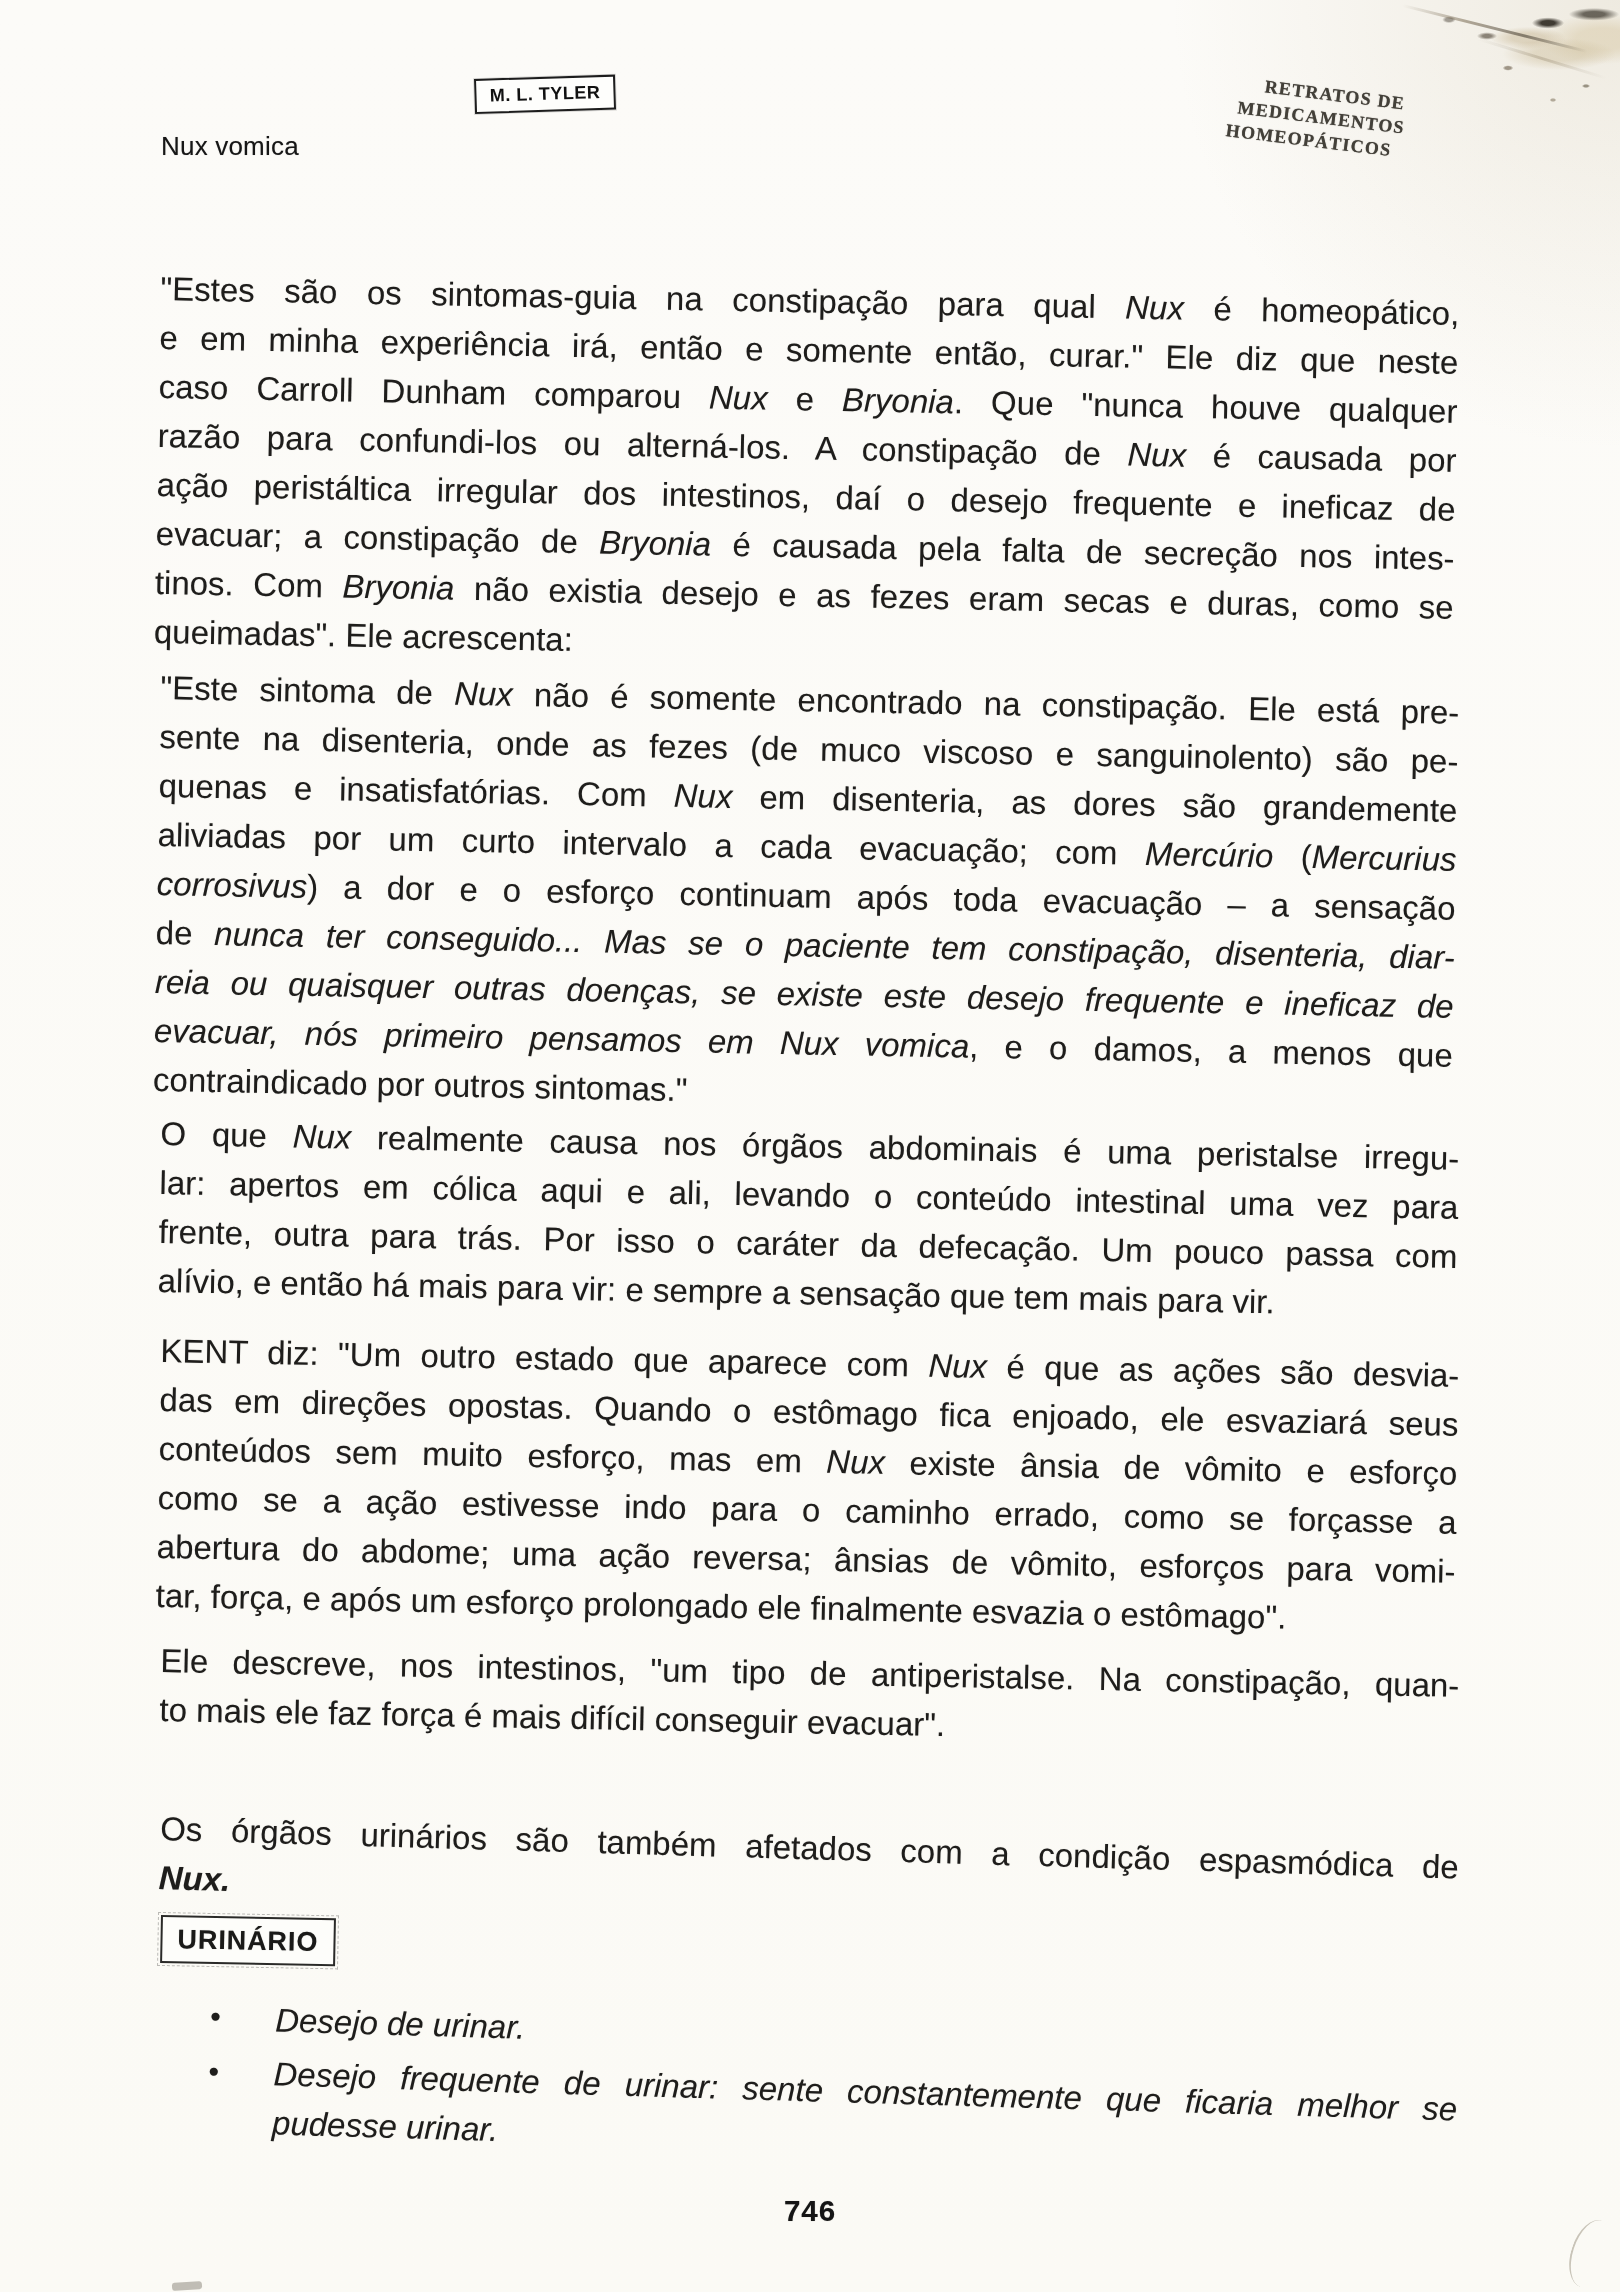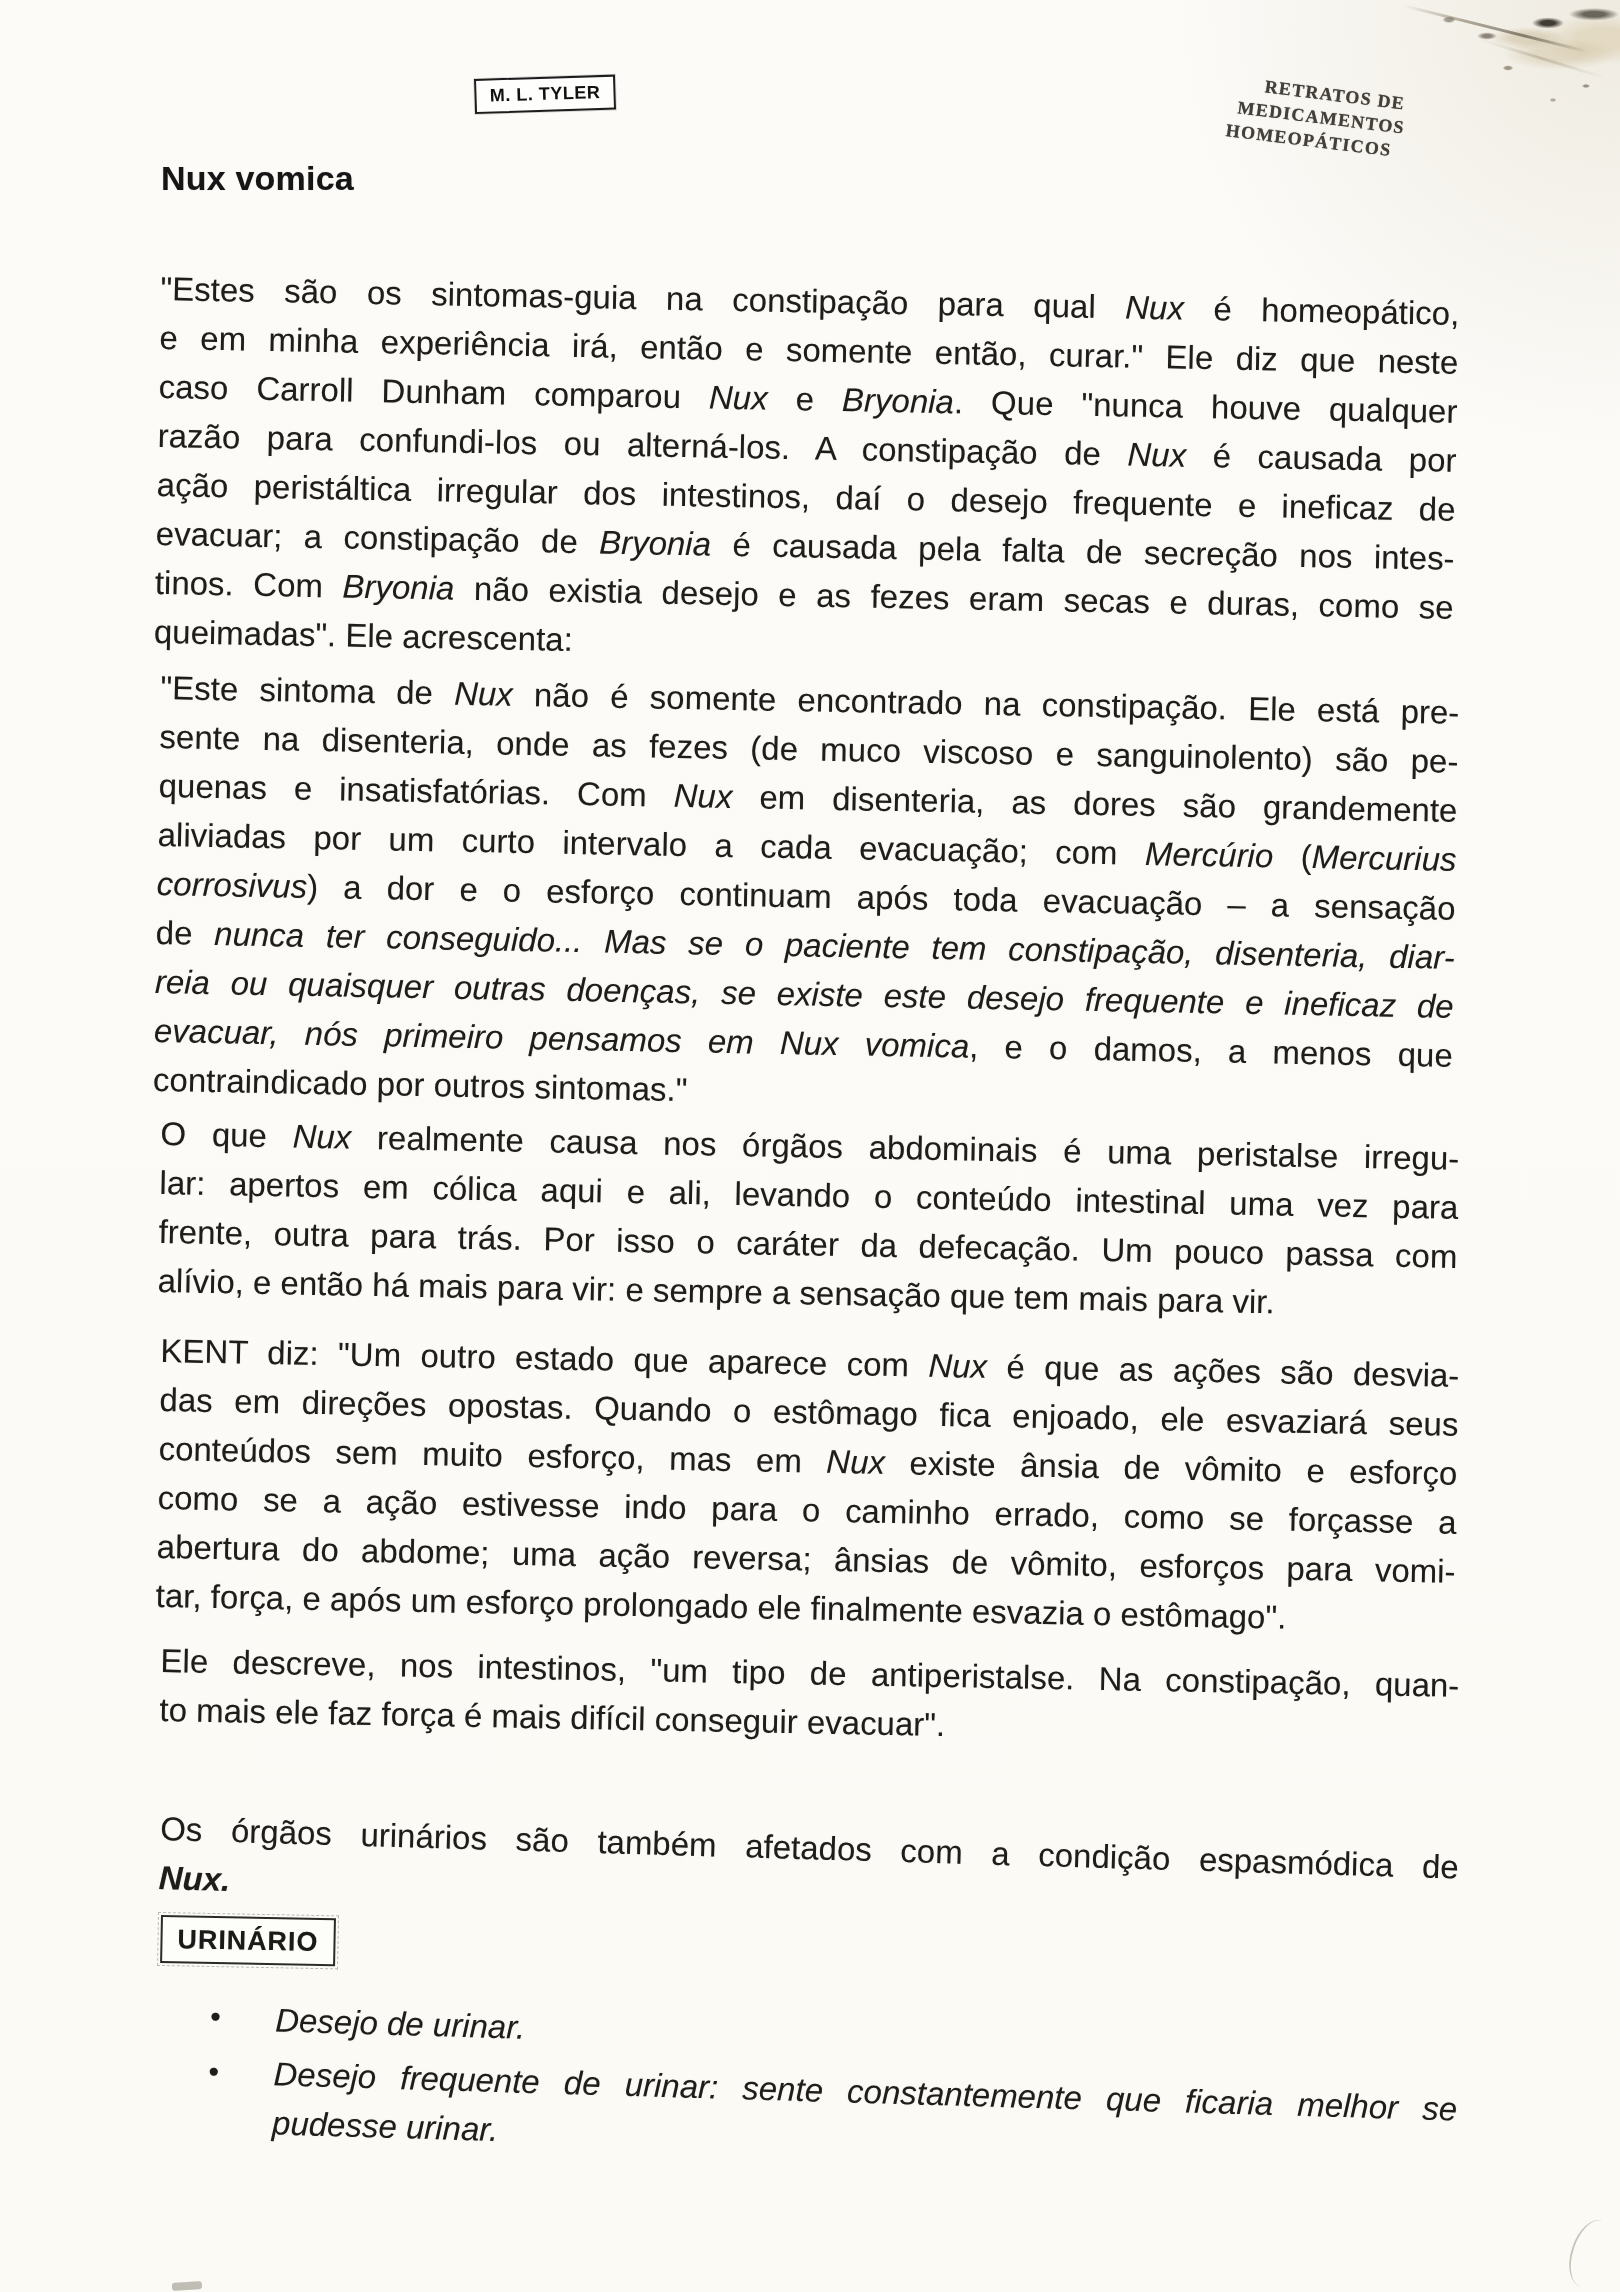--- a/index.html
+++ b/index.html
@@ -12,23 +12,22 @@
     position:relative;width:1620px;height:2293px;
     background:
       radial-gradient(circle at 100% 0, rgba(190,175,140,.22), transparent 16%),
       linear-gradient(180deg,#fcfbf8 0%,#fbfaf5 100%);
     color:#1e1d1b;
   }
 
   
   .running-title{
     position:absolute;left:161px;top:131px;
-    font-size:34px;font-weight:700;color:#161616;letter-spacing:0.2px;
+    font-size:26px;font-weight:400;color:#161616;letter-spacing:0.2px;
     text-shadow:0 0 0.9px rgba(25,25,25,.35);
-    margin-top:28px;
   }
   .author-box{
     position:absolute;left:474px;top:79px;
     transform:rotate(-1.8deg);transform-origin:0 0;
     border:2.7px solid #1d1d1d;background:#fefefc;
     padding:5.4px 13.4px 4.5px;box-shadow:0 0 0 0.9px rgba(0,0,0,.14);
     font-size:18px;font-weight:700;letter-spacing:0.5px;color:#111;
   }
   .pub-stamp{
     position:absolute;left:1229px;top:82px;width:197px;
@@ -189,18 +188,19 @@
       <div class="bullet">
           <span class="marker">•</span>
           <div>
             <div class="tline just"><span class="it ">Desejo frequente de urinar: sente constantemente que ficaria melhor se</span></div>
             <div class="tline"><span class="it ">pudesse urinar.</span></div>
           </div>
         </div>
     </div>
   </div>
 
+  <div class="page-num">746</div>
 
   <div class="mark-bl"></div>
   <div class="mark-br"></div>
 
 </div>
 
 
 </body></html>

